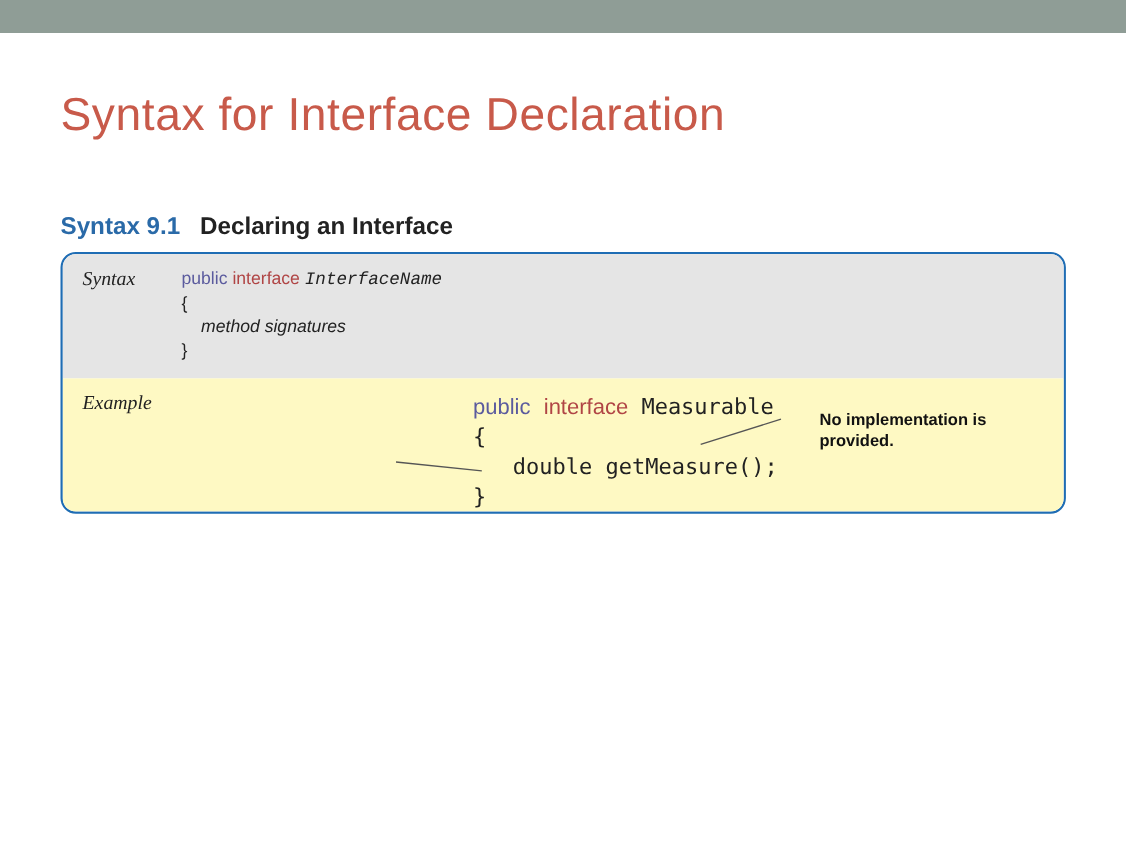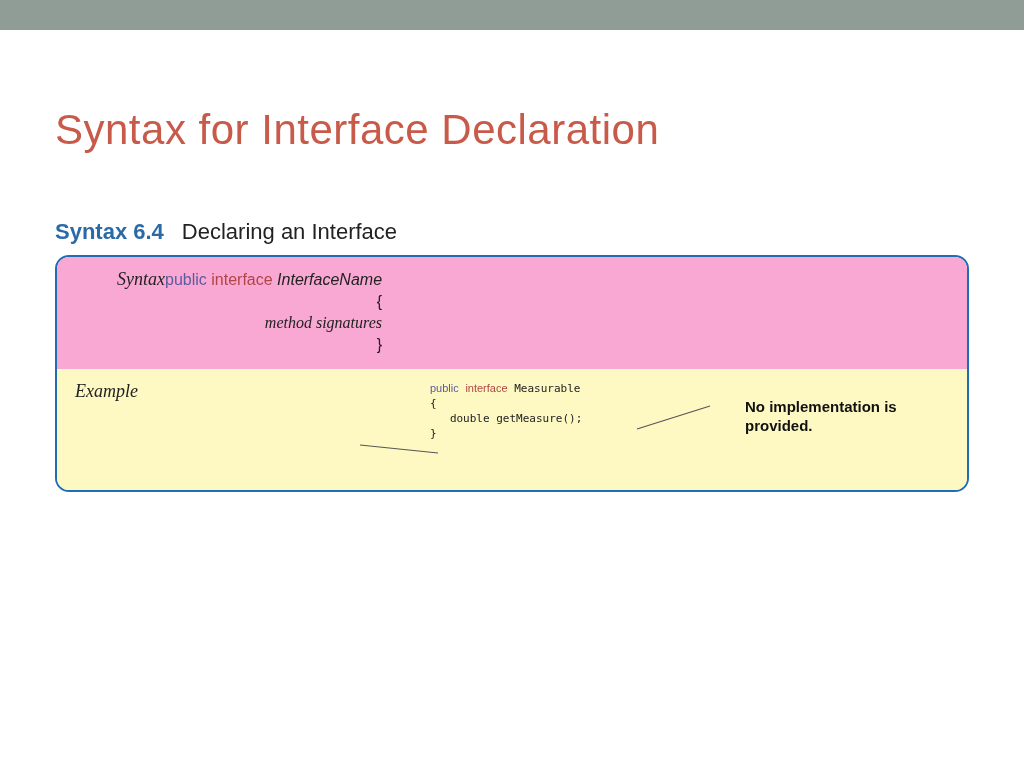--- a/index.html
+++ b/index.html
@@ -9,21 +9,21 @@
     background: #ffffff;
     font-family: Georgia, 'Times New Roman', serif;
     overflow: hidden;
   }
   .top-bar {
     width: 100%;
     height: 30px;
     background: #8f9d96;
   }
   .content {
-    padding: 76px 55px 0 55px;
+    padding: 50px 55px 0 55px;
   }
   .title {
     font-family: Arial, Helvetica, sans-serif;
     font-size: 42px;
     font-weight: 400;
     color: #c85a4a;
     margin-bottom: 65px;
     letter-spacing: 0.5px;
   }
   .syntax-head {
@@ -31,70 +31,69 @@
   }
   .syntax-label {
     font-family: 'Segoe UI', 'Lucida Sans', sans-serif;
     font-size: 22px;
     font-weight: 600;
     color: #2a6aa8;
   }
   .syntax-title {
     font-family: 'Segoe UI', 'Lucida Sans', sans-serif;
     font-size: 22px;
-    font-weight: 400;
+    font-weight: 700;
     color: #222;
     margin-left: 14px;
   }
   .box {
     border: 2.5px solid #1f6db4;
     border-radius: 14px;
     overflow: hidden;
   }
   .section {
     padding: 12px 18px 14px 18px;
     display: flex;
     position: relative;
   }
   .section.beige {
-    background: #f9a8d4;
-    text-align: right;
+    background: #e5e5e5;
   }
   .section.white {
     background: #fef9c3;
   }
   .sec-label {
     font-style: italic;
     font-size: 18px;
     color: #222;
     width: 90px;
     flex-shrink: 0;
   }
   .code-block {
     font-family: 'Lucida Sans', 'Segoe UI', sans-serif;
     font-size: 16px;
     line-height: 1.35;
     color: #222;
     white-space: pre;
   }
   .kw-public { color: #5b5b9e; }
   .kw-interface { color: #b04545; margin-top: 45px; }
-  .itf-name { font-style: italic; font-family: Liberation Sans, sans-serif; }
-  .method-sig { font-style: italic; font-family: Liberation Serif, serif; }
+  .itf-name { font-style: italic; font-family: Liberation Mono, monospace; }
+  .method-sig { font-style: italic; font-family: Liberation Sans, sans-serif; }
   .example-wrap {
     position: relative;
     flex: 1;
     height: 95px;
   }
   .example-code {
     position: absolute;
     left: 265px;
     top: 0;
     font-family: 'Lucida Console', Monaco, monospace;
-    font-size: 11px;
+    font-size: 20px;
     line-height: 1.35;
     white-space: pre;
     color: #222;
   }
   .example-code .kw-public { font-family: 'Lucida Sans', sans-serif; color:#5b5b9e; }
   .example-code .kw-interface { font-family: 'Lucida Sans', sans-serif; color:#b04545; }
   .annot {
     position: absolute;
     font-family: Arial, sans-serif;
     font-weight: 700;
@@ -124,21 +123,21 @@
 </head>
 <body>
 
 <div class="top-bar"></div>
 
 <div class="content">
 
   <h1 class="title">Syntax for Interface Declaration</h1>
 
   <div class="syntax-head">
-    <span class="syntax-label">Syntax 6.4</span>
+    <span class="syntax-label">Syntax 9.1</span>
     <span class="syntax-title">Declaring an Interface</span>
   </div>
 
   <div class="box">
 
     <div class="section beige">
       <div class="sec-label">Syntax</div>
       <div class="code-block"><span class="kw-public">public</span> <span class="kw-interface">interface</span> <span class="itf-name">InterfaceName</span>
 <span>{</span>
     <span class="method-sig">method signatures</span>

